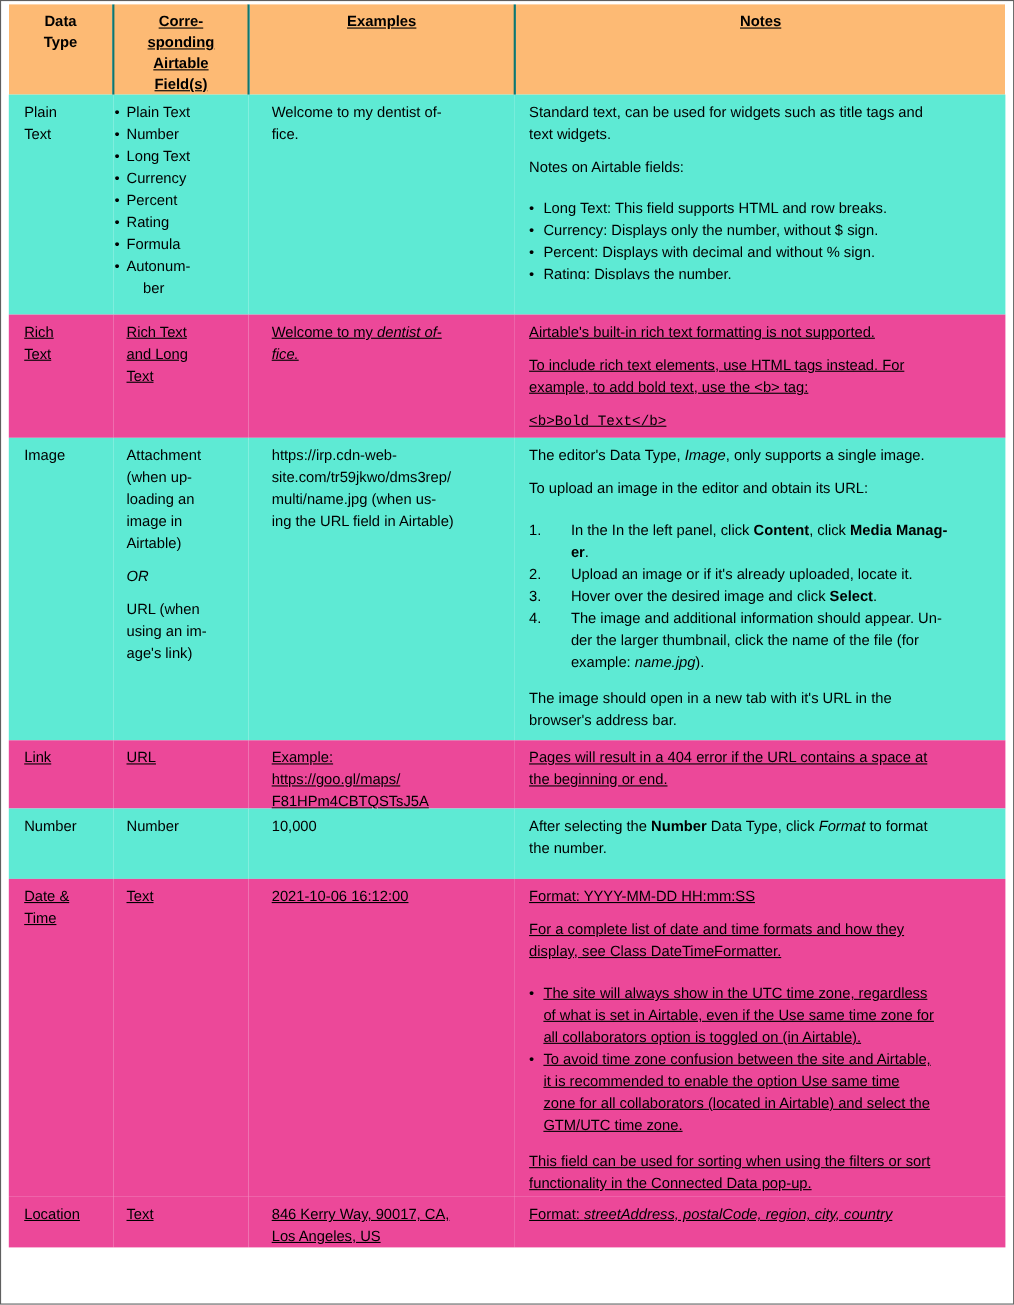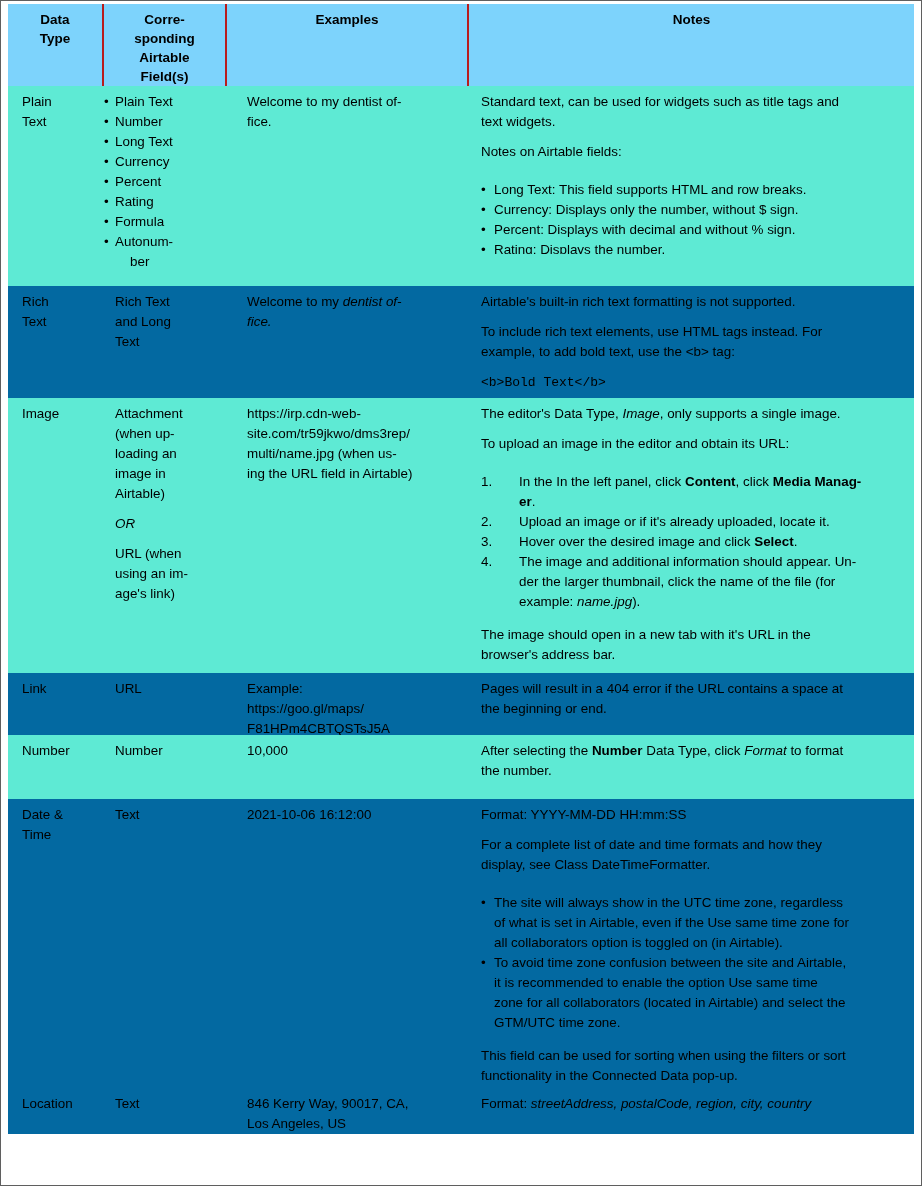--- a/index.html
+++ b/index.html
@@ -19,36 +19,36 @@
     border-collapse: collapse;
     table-layout: fixed;
     width: 906px;
   }
   col.w0 { width: 95px; }
   col.w1 { width: 123px; }
   col.w2 { width: 242px; }
   col.w3 { width: 446px; }
 
   th {
-    background: #7dd3fc;
+    background: #fdba74;
     font-weight: bold;
     font-size: 13.5px;
     line-height: 19px;
     text-align: center;
     vertical-align: top;
     padding: 6px 3px 0 3px;
     height: 75px; 
     box-sizing: content-box;
     overflow: hidden;
     white-space: pre-line;
   }
-  th + th { border-left: 2px solid #b91c1c; }
+  th + th { border-left: 2px solid #0f766e; text-decoration: underline; }
 
   td { vertical-align: top; padding: 0; background: #5eead4; }
-  tr.alt td { background: #0369a1; }
+  tr.alt td { background: #ec4899; text-decoration: underline; }
 
   .cell {
     box-sizing: border-box;
     overflow: hidden;
     padding-top: 6px;
     font-size: 13.4px;
     line-height: 20px;
     white-space: pre-line;
   }
   td.c0 .cell { padding-left: 14px; padding-right: 4px; }

